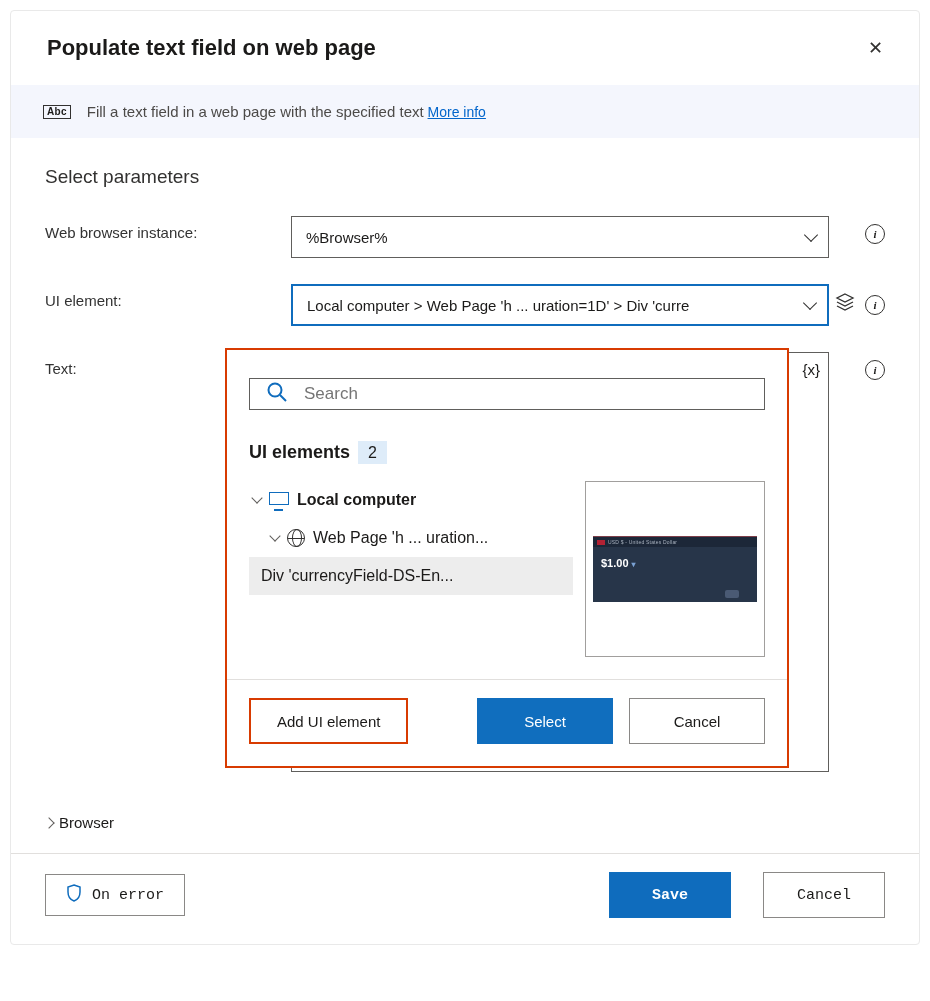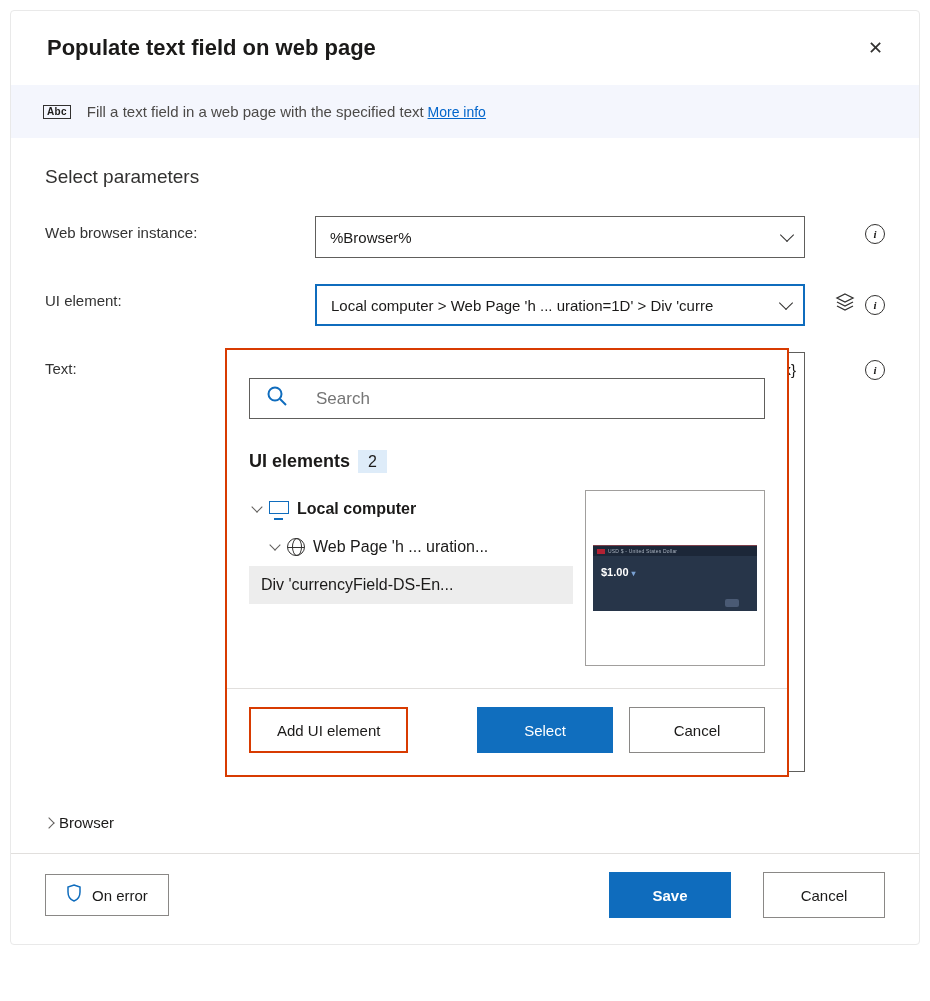--- a/index.html
+++ b/index.html
@@ -24,21 +24,21 @@
     padding: 18px 32px; gap: 16px;
   }
   .abc-icon {
     border: 1.5px solid #323130; padding: 1px 3px; font-size: 10px;
     font-weight: 600; line-height: 1; letter-spacing: .3px;
   }
   .info-bar span.desc { color: #4c4a48; font-size: 15px; }
   .more-info { color: #0265cb; text-decoration: underline; cursor: pointer; }
   .body { padding: 24px 34px 10px 34px; }
   .section-title { font-size: 19px; font-weight: 400; color: #323130; margin: 4px 0 28px 0; }
-  .param-row { display: flex; align-items: flex-start; margin-bottom: 26px; gap: 24px; }
+  .param-row { display: flex; align-items: flex-start; margin-bottom: 26px; }
   .param-label { width: 246px; color: #333; font-size: 15px; padding-top: 8px; }
   .param-field { flex: 1; }
   .param-hint { width: 56px; display: flex; justify-content: flex-end; align-items: center; padding-top: 8px; gap: 10px;}
   .info-circle {
     width: 20px; height: 20px; border: 1.4px solid #323130; border-radius: 50%;
     display: inline-flex; align-items: center; justify-content: center;
     font-size: 11px; font-style: italic; font-family: Georgia, serif; cursor: pointer; font-weight:600;
   }
   .layers-icon { font-size: 18px; cursor: pointer; color: #323130; }
   .dropdown {
@@ -71,22 +71,22 @@
   .fx-badge {
     position: absolute; top: 8px; right: 8px; font-size: 15px; cursor: pointer;
   }
   
   .ui-panel {
     position: absolute; background: #fff; z-index: 5;
     border: 2.5px solid #d83b01; width: 564px;
     left: 214px; top: 337px; padding: 28px 22px 22px 22px;
   }
   .search-box {
-    display: flex; align-items: center; gap: 26px;
-    border: 1px solid #605e5c; height: 41px; padding: 8px 16px;
+    display: flex; align-items: center; gap: 14px;
+    border: 1px solid #605e5c; height: 32px; padding: 8px 16px;
   }
   .search-icon { color: #0f6cbd; font-size: 20px; }
   .search-input {
     border: none; outline: none; font-size: 17px; color: #605e5c; flex: 1;
     background: transparent;
   }
   .panel-heading {
     margin: 32px 0 18px 0; font-size: 18px; font-weight: 600;
   }
   .count-badge {
@@ -127,21 +127,21 @@
     height: 46px; padding: 0 26px; font-size: 15px; cursor: pointer;
     display: inline-flex; align-items: center; justify-content: center;
     border: 1px solid #8a8886; background: #fff;
   }
   .btn.highlight { border: 2.5px solid #d83b01; }
   .btn.primary { background: #106ebe; color: #fff; border-color: #106ebe; }
   .btn.primary.bright { background: #0f6cbd; font-weight: 600;}
   .advanced-row { display:flex; align-items:center; padding: 6px 34px 22px 34px; font-size:15px;}
   .footer {
     border-top: 1px solid #e1dfdd; padding: 18px 34px 26px 34px;
-    display: flex; justify-content: space-between; align-items: center;
+    display: flex; justify-content: space-between; align-items: center; font-family: Liberation Mono, monospace;
   }
   .on-error-btn {
     display: inline-flex; align-items: center; gap: 10px; border: 1px solid #8a8886;
     height: 42px; padding: 0 20px; cursor: pointer; font-size: 15px;
   }
   .shield-icon { color: #0f6cbd; font-size: 16px; }
   .footer-actions { display: flex; gap: 32px; }
 </style>
 </head>
 <body>

